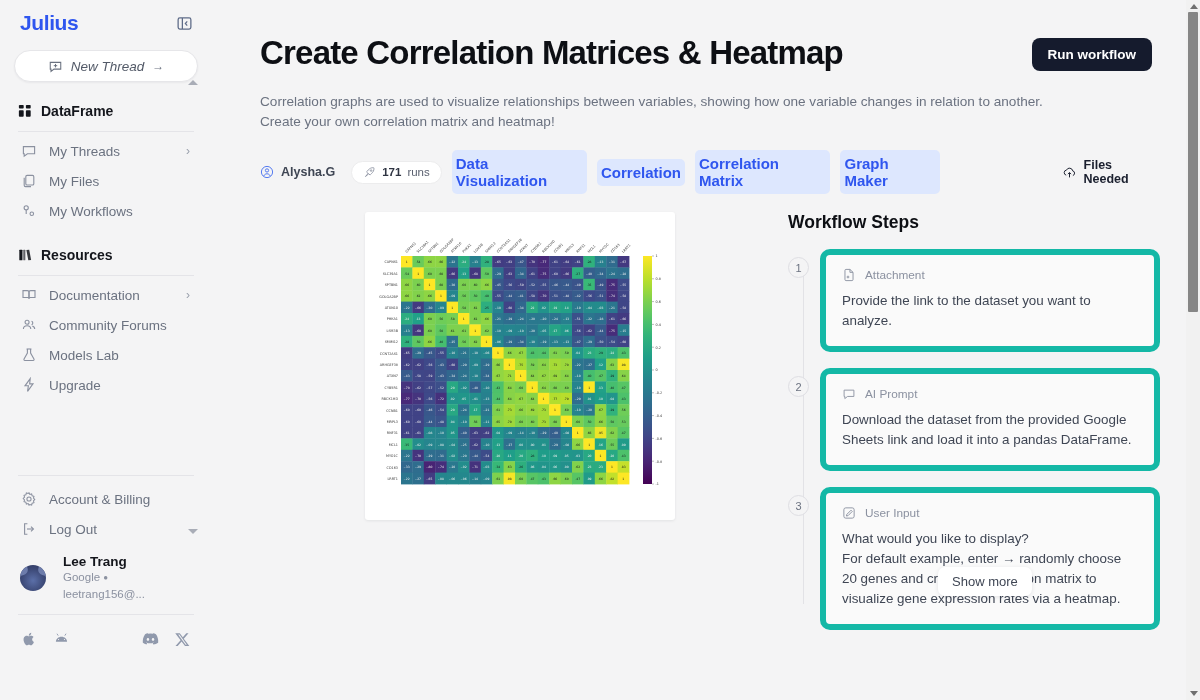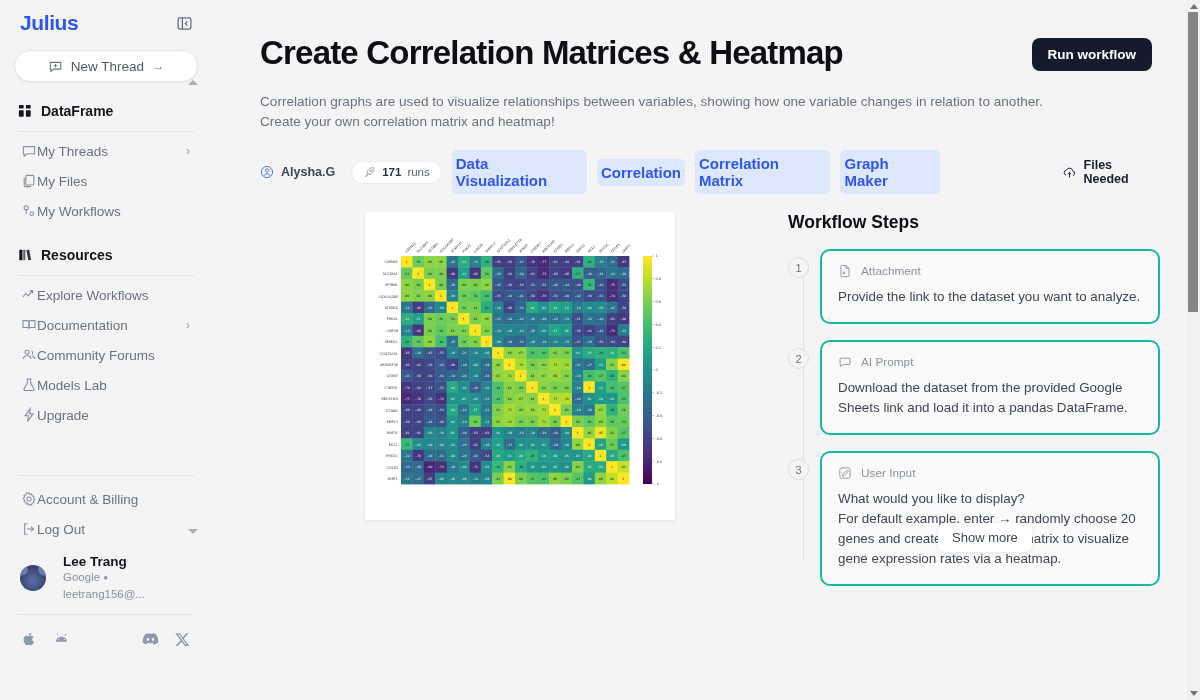--- a/index.html
+++ b/index.html
@@ -22,40 +22,41 @@
   .logo { font-size: 21px; font-weight: 700; color: #2f56ef; letter-spacing: -0.4px; padding-left: 2px;}
   .collapse-btn { width: 20px; height: 20px; display:flex; align-items:center; justify-content:center; cursor:pointer; }
 
   .new-thread {
     margin: 4px 0 0 0;
     height: 32px; border-radius: 18px; background: #ffffff;
     border: 1px solid #e6e6e9;
     display: flex; align-items:center; justify-content:center; gap:8px;
     font-size: 13px; color: #5b6170; cursor: pointer;
     box-shadow: 0 1px 2px rgba(17,24,39,.05);
+    font-style: italic;
   }
   .new-thread .lbl { font-size: 13.5px; color:#535a68; }
   .new-thread .arr { font-size: 12px; color:#6b7280; }
 
   .caret-up, .caret-down {
     position:absolute; right: 14px; width:0;height:0;
     border-left:5px solid transparent;border-right:5px solid transparent;
   }
   .caret-up { top: 80px; border-bottom: 5px solid #a9adb7; }
   .caret-down { top: 529px; border-top: 5px solid #a9adb7; }
 
   .sec-head {
     display:flex; align-items:center; gap:9px;
     font-size: 14px; font-weight: 700; color:#14161c;
     padding: 0 4px; height: 26px; margin-top: 16px;
   }
   .sec-rule { height:1px; background:#e4e4e8; margin: 7px 4px 4px 4px; }
 
   .nav-item {
-    display:flex; align-items:center; 
+    display:flex; align-items:center; gap:12px;
     height: 30px; padding: 0 6px; border-radius:7px;
     font-size: 13.5px; color: #6b7280; cursor:pointer;
     position: relative;
   }
   .nav-item .chev { position:absolute; right:8px; color:#9aa0ac; font-size:12px; }
   .nav-ico { width:17px; height:17px; flex:0 0 17px; display:flex; align-items:center; justify-content:center; color:#8b91a0; }
 
   .sb-bottom { position:absolute; left:14px; right:14px; bottom: 0; }
   .sb-bottom .sec-rule2 { height:1px; background:#e4e4e8; margin: 0 4px 8px 4px; }
   .profile { display:flex; align-items:center; gap:17px; padding: 10px 6px 12px 6px; cursor:pointer; }
@@ -124,21 +125,21 @@
     width: 1px; background:#e2e2e6;
   }
   .step { position: relative; margin-bottom: 16px; }
   .step-num {
     position:absolute; left:-32px; top: 8px;
     width: 21px; height:21px; border-radius:50%;
     background:#f4f4f5; border:1px solid #dedee3;
     font-size:11px; color:#6b7280; display:flex; align-items:center; justify-content:center;
   }
   .step-card {
-    background:#fafafa; border:2px solid #14b8a6; border-radius:10px;
+    background:#fafafa; border:6px solid #14b8a6; border-radius:10px;
     padding: 13px 16px 15px 16px;
   }
   .step-kind { display:flex; align-items:center; gap:9px; font-size:11.8px; color:#8b91a0; margin-bottom:9px;}
   .step-body { font-size:13.4px; line-height:20px; color:#3f4654; white-space: pre-line; }
   .show-more {
     position:absolute; left: 118px; bottom: 34px;
     background:#fff; border-radius:7px; padding: 7px 14px;
     font-size:13px; color:#3f4654; cursor:pointer;
     box-shadow: 0 1px 4px rgba(16,24,40,.10);
   }
@@ -232,29 +233,20 @@
         <svg width="14" height="14" viewBox="0 0 16 16" fill="#14161c">
           <rect x="1.5" y="2" width="3.6" height="12" rx="0.6"></rect>
             <rect x="6" y="2" width="2.4" height="12" rx="0.6" opacity=".65"></rect>
           <path d="M9.6 2.4 12.8 2 15 13.6 11.8 14z" opacity=".85"></path>
         </svg>
       </span>
       <span>Resources</span>
     </div>
     <div class="sec-rule"></div>
 
-    <div class="nav-item">
-      <span class="nav-ico">
-        <svg width="16" height="16" viewBox="0 0 20 20" fill="none" stroke="#8b91a0" stroke-width="1.4">
-            <path d="M2.5 12.5 6 8l3 3 5-6.5"></path>
-            <path d="M11 4.5h3.5V8"></path>
-          </svg>
-      </span>
-      <span>Explore Workflows</span>
-    </div>
     <div class="nav-item">
       <span class="nav-ico">
         <svg width="16" height="16" viewBox="0 0 20 20" fill="none" stroke="#8b91a0" stroke-width="1.4">
           <path d="M2.5 4.5h5.5a2 2 0 0 1 2 2v8a1.6 1.6 0 0 0-1.6-1.4H2.5z"></path>
           <path d="M17.5 4.5H12a2 2 0 0 0-2 2v8a1.6 1.6 0 0 1 1.6-1.4h5.9z"></path>
         </svg>
       </span>
       <span>Documentation</span>
       <span class="chev">›</span>
     </div>

